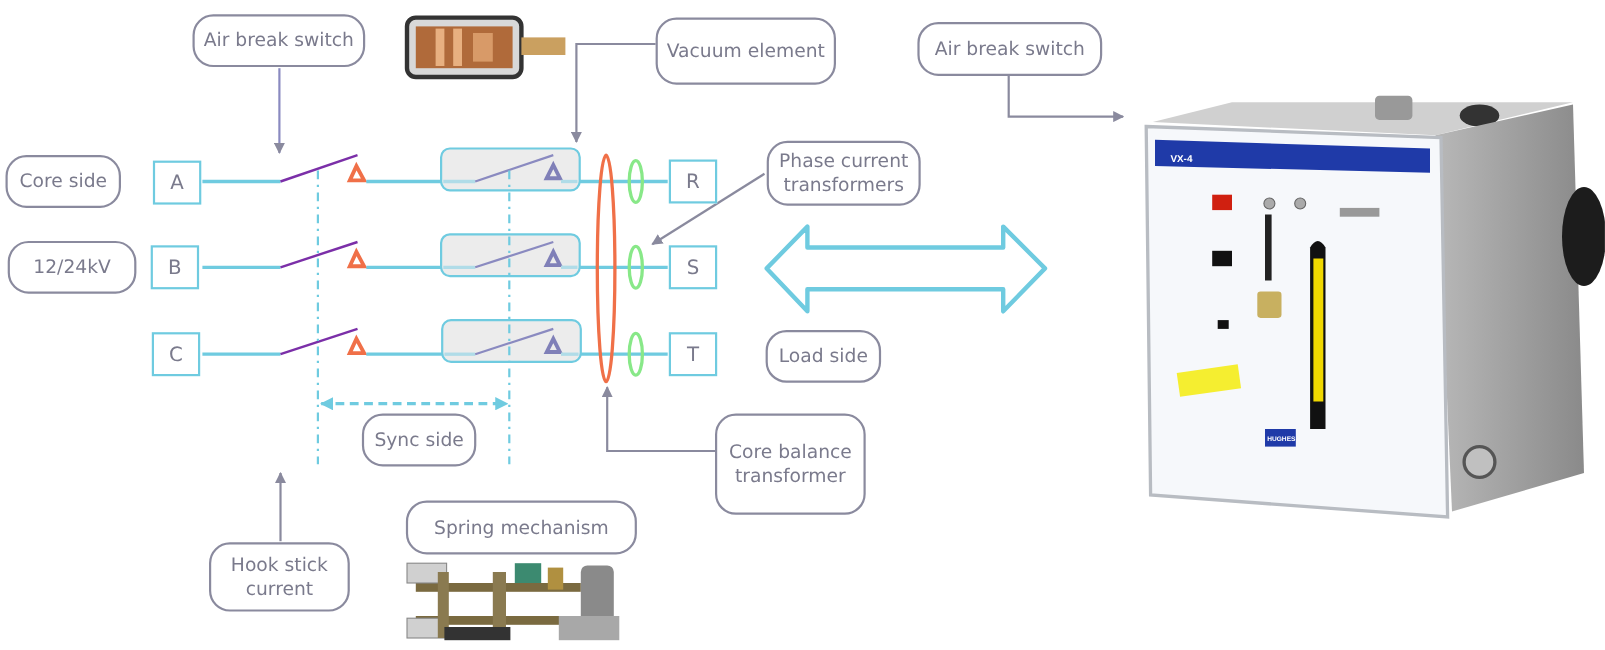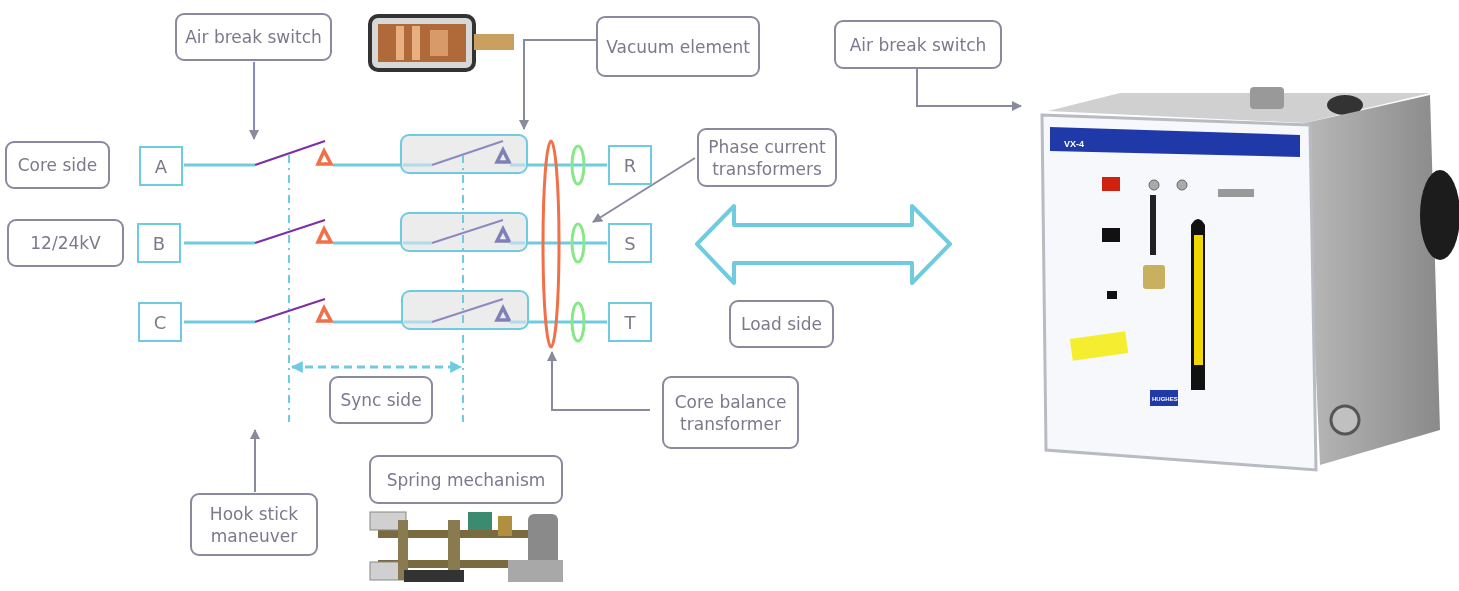--- a/index.html
+++ b/index.html
@@ -1,18 +1,18 @@
 <!DOCTYPE html>
 <html><head>
 <meta charset="utf-8">
 <style>
   html, body { margin:0; padding:0; background:#ffffff; }
   body { width:1459px; height:591px; position:relative; overflow:hidden;
          font-family:"DejaVu Sans", sans-serif; color:#7a7a8c; }
-  .callout { position:absolute; box-sizing:border-box; border:2px solid #8a8a9e; border-radius:9px;
+  .callout { position:absolute; box-sizing:border-box; border:2px solid #8a8a9e; border-radius:19px;
              background:#fff; display:flex; align-items:center; justify-content:center; text-align:center;
              font-size:17px; line-height:22px; color:#7a7a8c; padding:0 6px; }
   .phase { position:absolute; box-sizing:border-box; width:44px; height:40px; border:2px solid #6fcbe0;
            background:#fff; display:flex; align-items:center; justify-content:center; font-size:18px; color:#7a7a8c; }
   svg#wires { position:absolute; left:0; top:0; }
   .photo { position:absolute; }
 </style>
 </head>
 <body>
 
@@ -78,25 +78,25 @@
 
   <path d="M697,244 L734,206 L734,225 L912,225 L912,206 L950,244 L912,283 L912,263 L734,263 L734,283 Z" fill="none" stroke="#6fcbe0" stroke-width="4" stroke-linejoin="round"></path>
 </svg>
 
 <div class="callout" style="left:175px;top:13px;width:157px;height:48px;">Air break switch</div>
 <div class="callout" style="left:596px;top:16px;width:164px;height:61px;">Vacuum element</div>
 <div class="callout" style="left:834px;top:20px;width:168px;height:49px;">Air break switch</div>
 <div class="callout" style="left:5px;top:141px;width:105px;height:48px;">Core side</div>
 <div class="callout" style="left:7px;top:219px;width:117px;height:48px;">12/24kV</div>
 <div class="callout" style="left:697px;top:128px;width:140px;height:59px;">Phase current transformers</div>
-<div class="callout" style="left:696px;top:300px;width:105px;height:48px;margin-left:33px;">Load side</div>
+<div class="callout" style="left:696px;top:300px;width:105px;height:48px;">Load side</div>
 <div class="callout" style="left:329px;top:376px;width:104px;height:48px;">Sync side</div>
-<div class="callout" style="left:650px;top:376px;width:137px;height:73px;margin-left:12px;">Core balance transformer</div>
-<div class="callout" style="left:190px;top:493px;width:128px;height:63px;">Hook stick maneuver</div>
-<div class="callout" style="left:369px;top:455px;width:194px;height:49px;">Spring mechanism</div>
+<div class="callout" style="left:650px;top:376px;width:137px;height:92px;">Core balance transformer</div>
+<div class="callout" style="left:190px;top:493px;width:128px;height:63px;">Hook stick current</div>
+<div class="callout" style="left:369px;top:455px;width:210px;height:49px;">Spring mechanism</div>
 
 <div class="phase" style="left:139px;top:146px;">A</div>
 <div class="phase" style="left:137px;top:223px;">B</div>
 <div class="phase" style="left:138px;top:302px;">C</div>
 <div class="phase" style="left:608px;top:145px;">R</div>
 <div class="phase" style="left:608px;top:223px;">S</div>
 <div class="phase" style="left:608px;top:302px;">T</div>
 
 <svg class="photo" style="left:366px;top:12px;" width="150" height="62">
   <rect x="4" y="4" width="104" height="54" rx="8" fill="#d8d8d8" stroke="#333" stroke-width="4"></rect>

